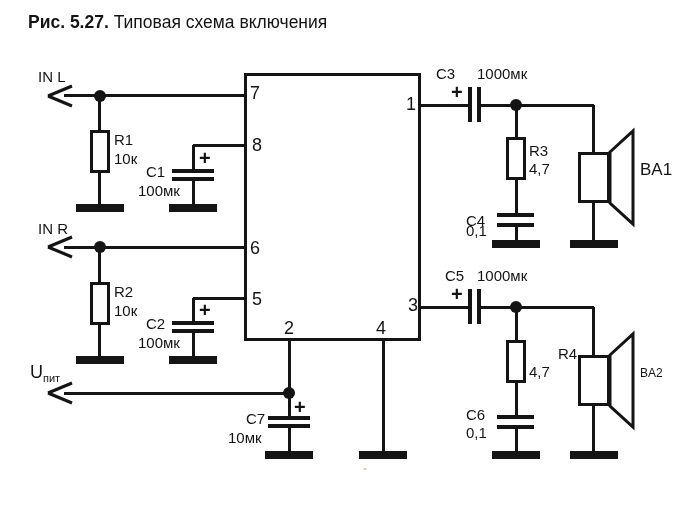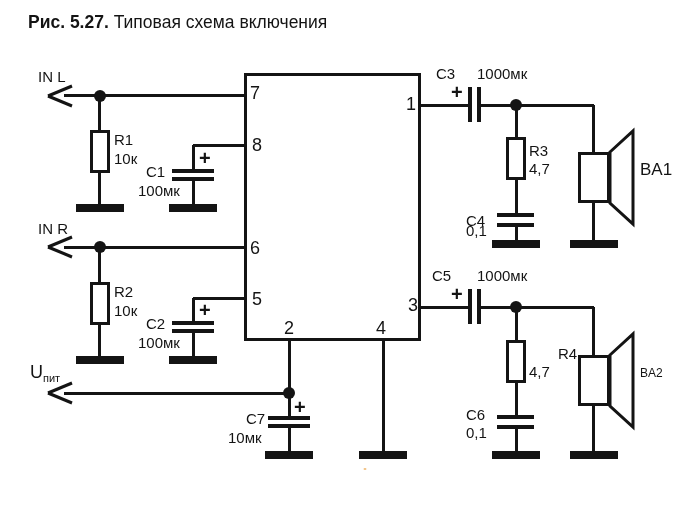--- a/index.html
+++ b/index.html
@@ -140,21 +140,21 @@
   <div class="wv" style="left:592px;top:105px;height:48px"></div>
   <div class="spk" style="left:578px;top:152px"></div>
   <svg class="cone" style="left:610px;top:131px" width="26" height="95">
     <polygon points="0,21 23,0 23,93 0,72" fill="#ffffff" stroke="#141414" stroke-width="3"></polygon>
   </svg>
   <div class="wv" style="left:592px;top:203px;height:38px"></div>
   <div class="gnd" style="left:570px;top:240px"></div>
   <div class="lbl" style="left:640px;top:161px;font-size:17px">BA1</div>
 
   <div class="wh" style="left:421px;top:306px;width:48px"></div>
-  <div class="lbl" style="left:432px;top:267px">C5</div>
+  <div class="lbl" style="left:445px;top:267px">C5</div>
   <div class="lbl" style="left:477px;top:267px">1000мк</div>
   <div class="plus" style="left:451px;top:285px">+</div>
   <div class="pv" style="left:468px;top:289px"></div>
   <div class="pv" style="left:477px;top:289px"></div>
   <div class="wh" style="left:481px;top:306px;width:113px"></div>
   <div class="dot" style="left:510px;top:301px"></div>
 
   <div class="wv" style="left:515px;top:307px;height:34px"></div>
   <div class="res" style="left:506px;top:340px"></div>
   <div class="wv" style="left:515px;top:383px;height:33px"></div>

